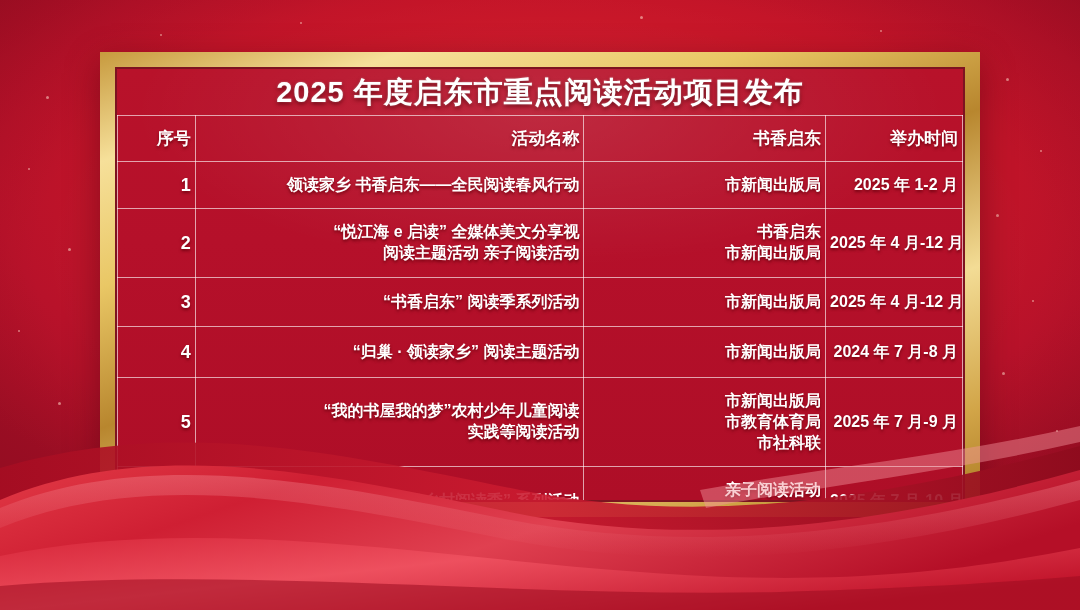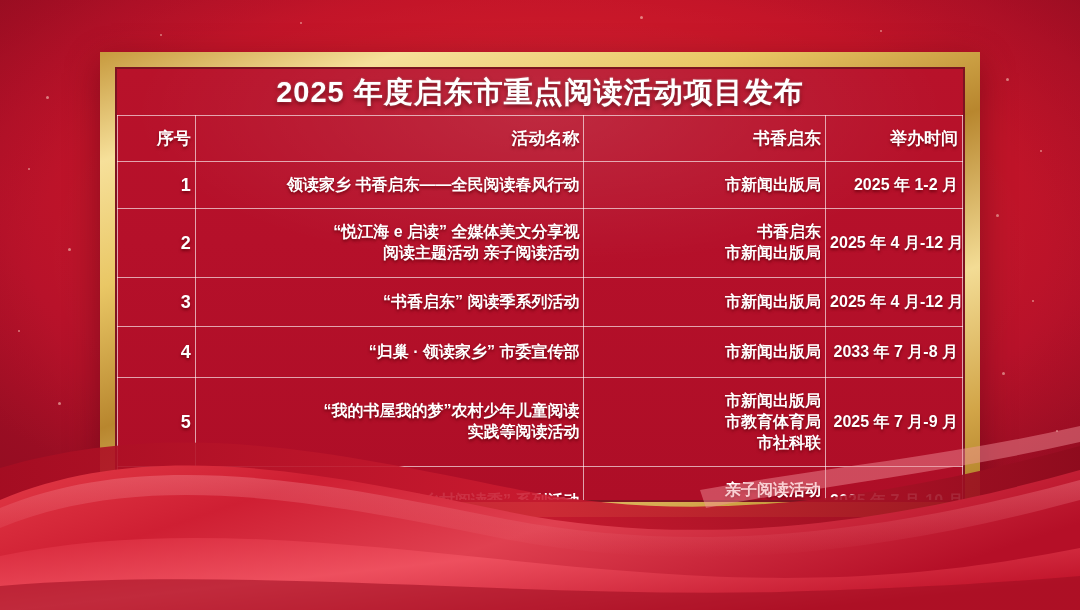--- a/index.html
+++ b/index.html
@@ -166,26 +166,26 @@
             </td>
             <td>
               <span class="ln">市新闻出版局</span>
             </td>
             <td class="time">2025 年 4 月-12 月</td>
           </tr>
 
           <tr class="r4">
             <td class="num">4</td>
             <td>
-              <span class="ln">“归巢 · 领读家乡” 市委宣传部</span>
-            </td>
-            <td>
-              <span class="ln">市新闻出版局</span>
-            </td>
-            <td class="time">2033 年 7 月-8 月</td>
+              <span class="ln">“归巢 · 领读家乡” 阅读主题活动</span>
+            </td>
+            <td>
+              <span class="ln">市新闻出版局</span>
+            </td>
+            <td class="time">2024 年 7 月-8 月</td>
           </tr>
 
           <tr class="r5">
             <td class="num">5</td>
             <td>
               <span class="ln">“我的书屋我的梦”农村少年儿童阅读</span>
               <span class="ln">实践等阅读活动</span>
             </td>
             <td>
               <span class="ln">市新闻出版局</span>

